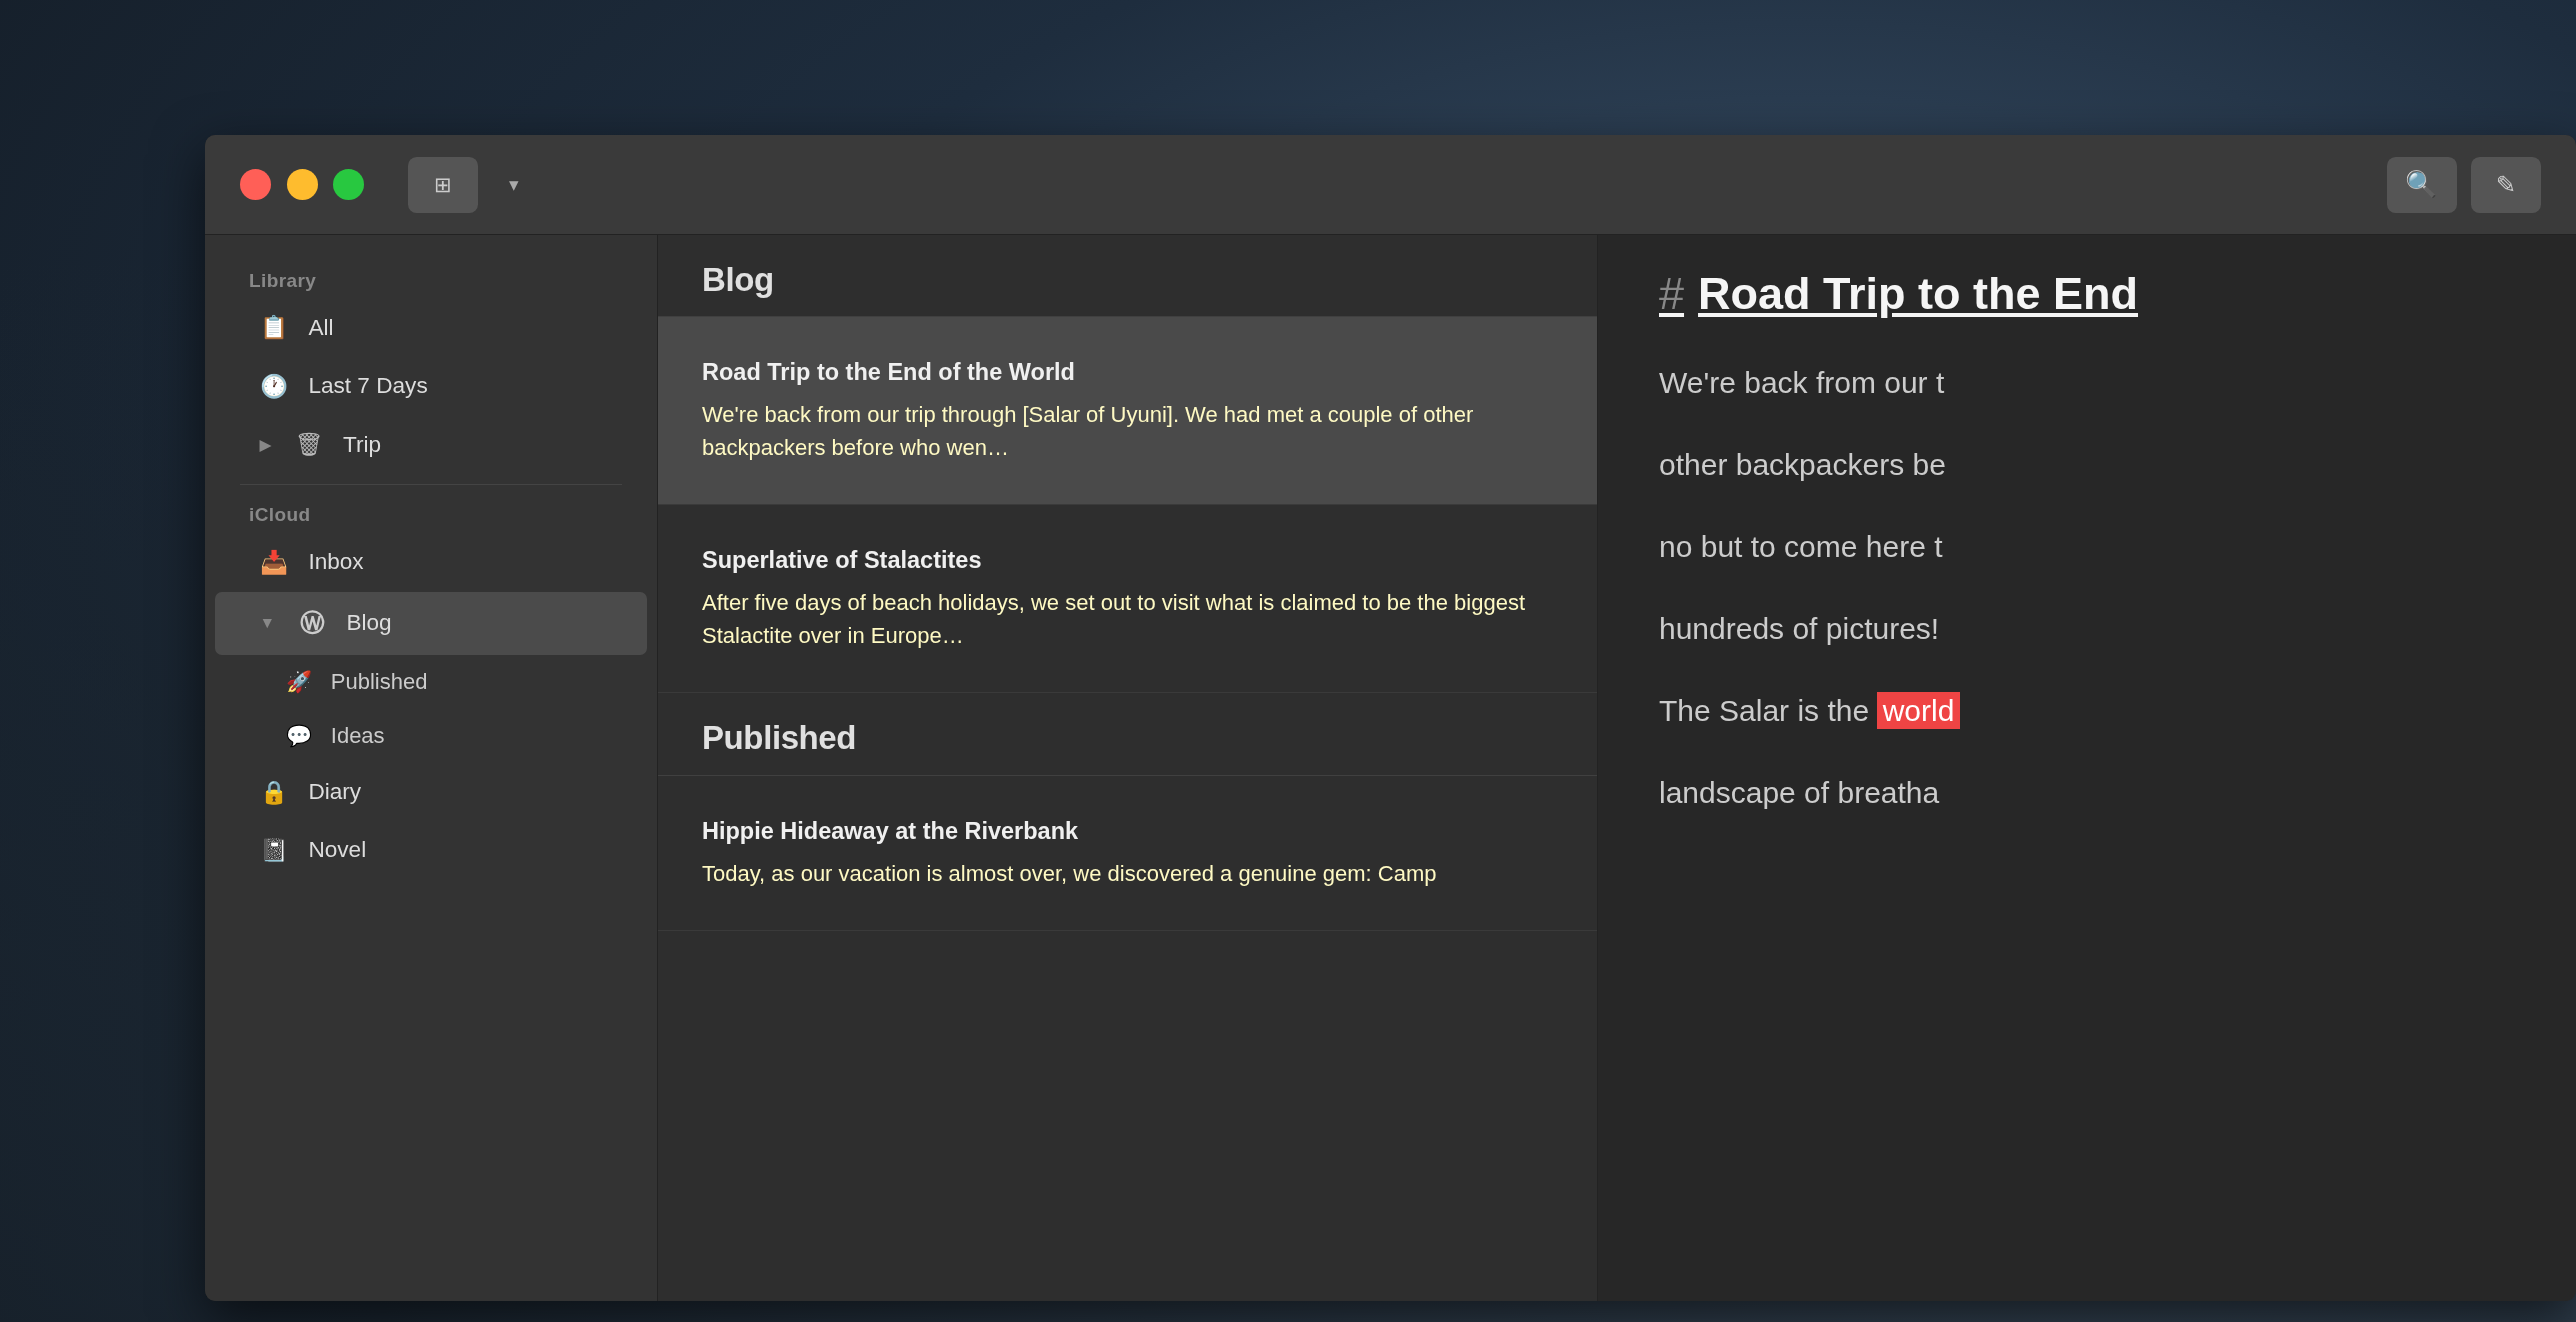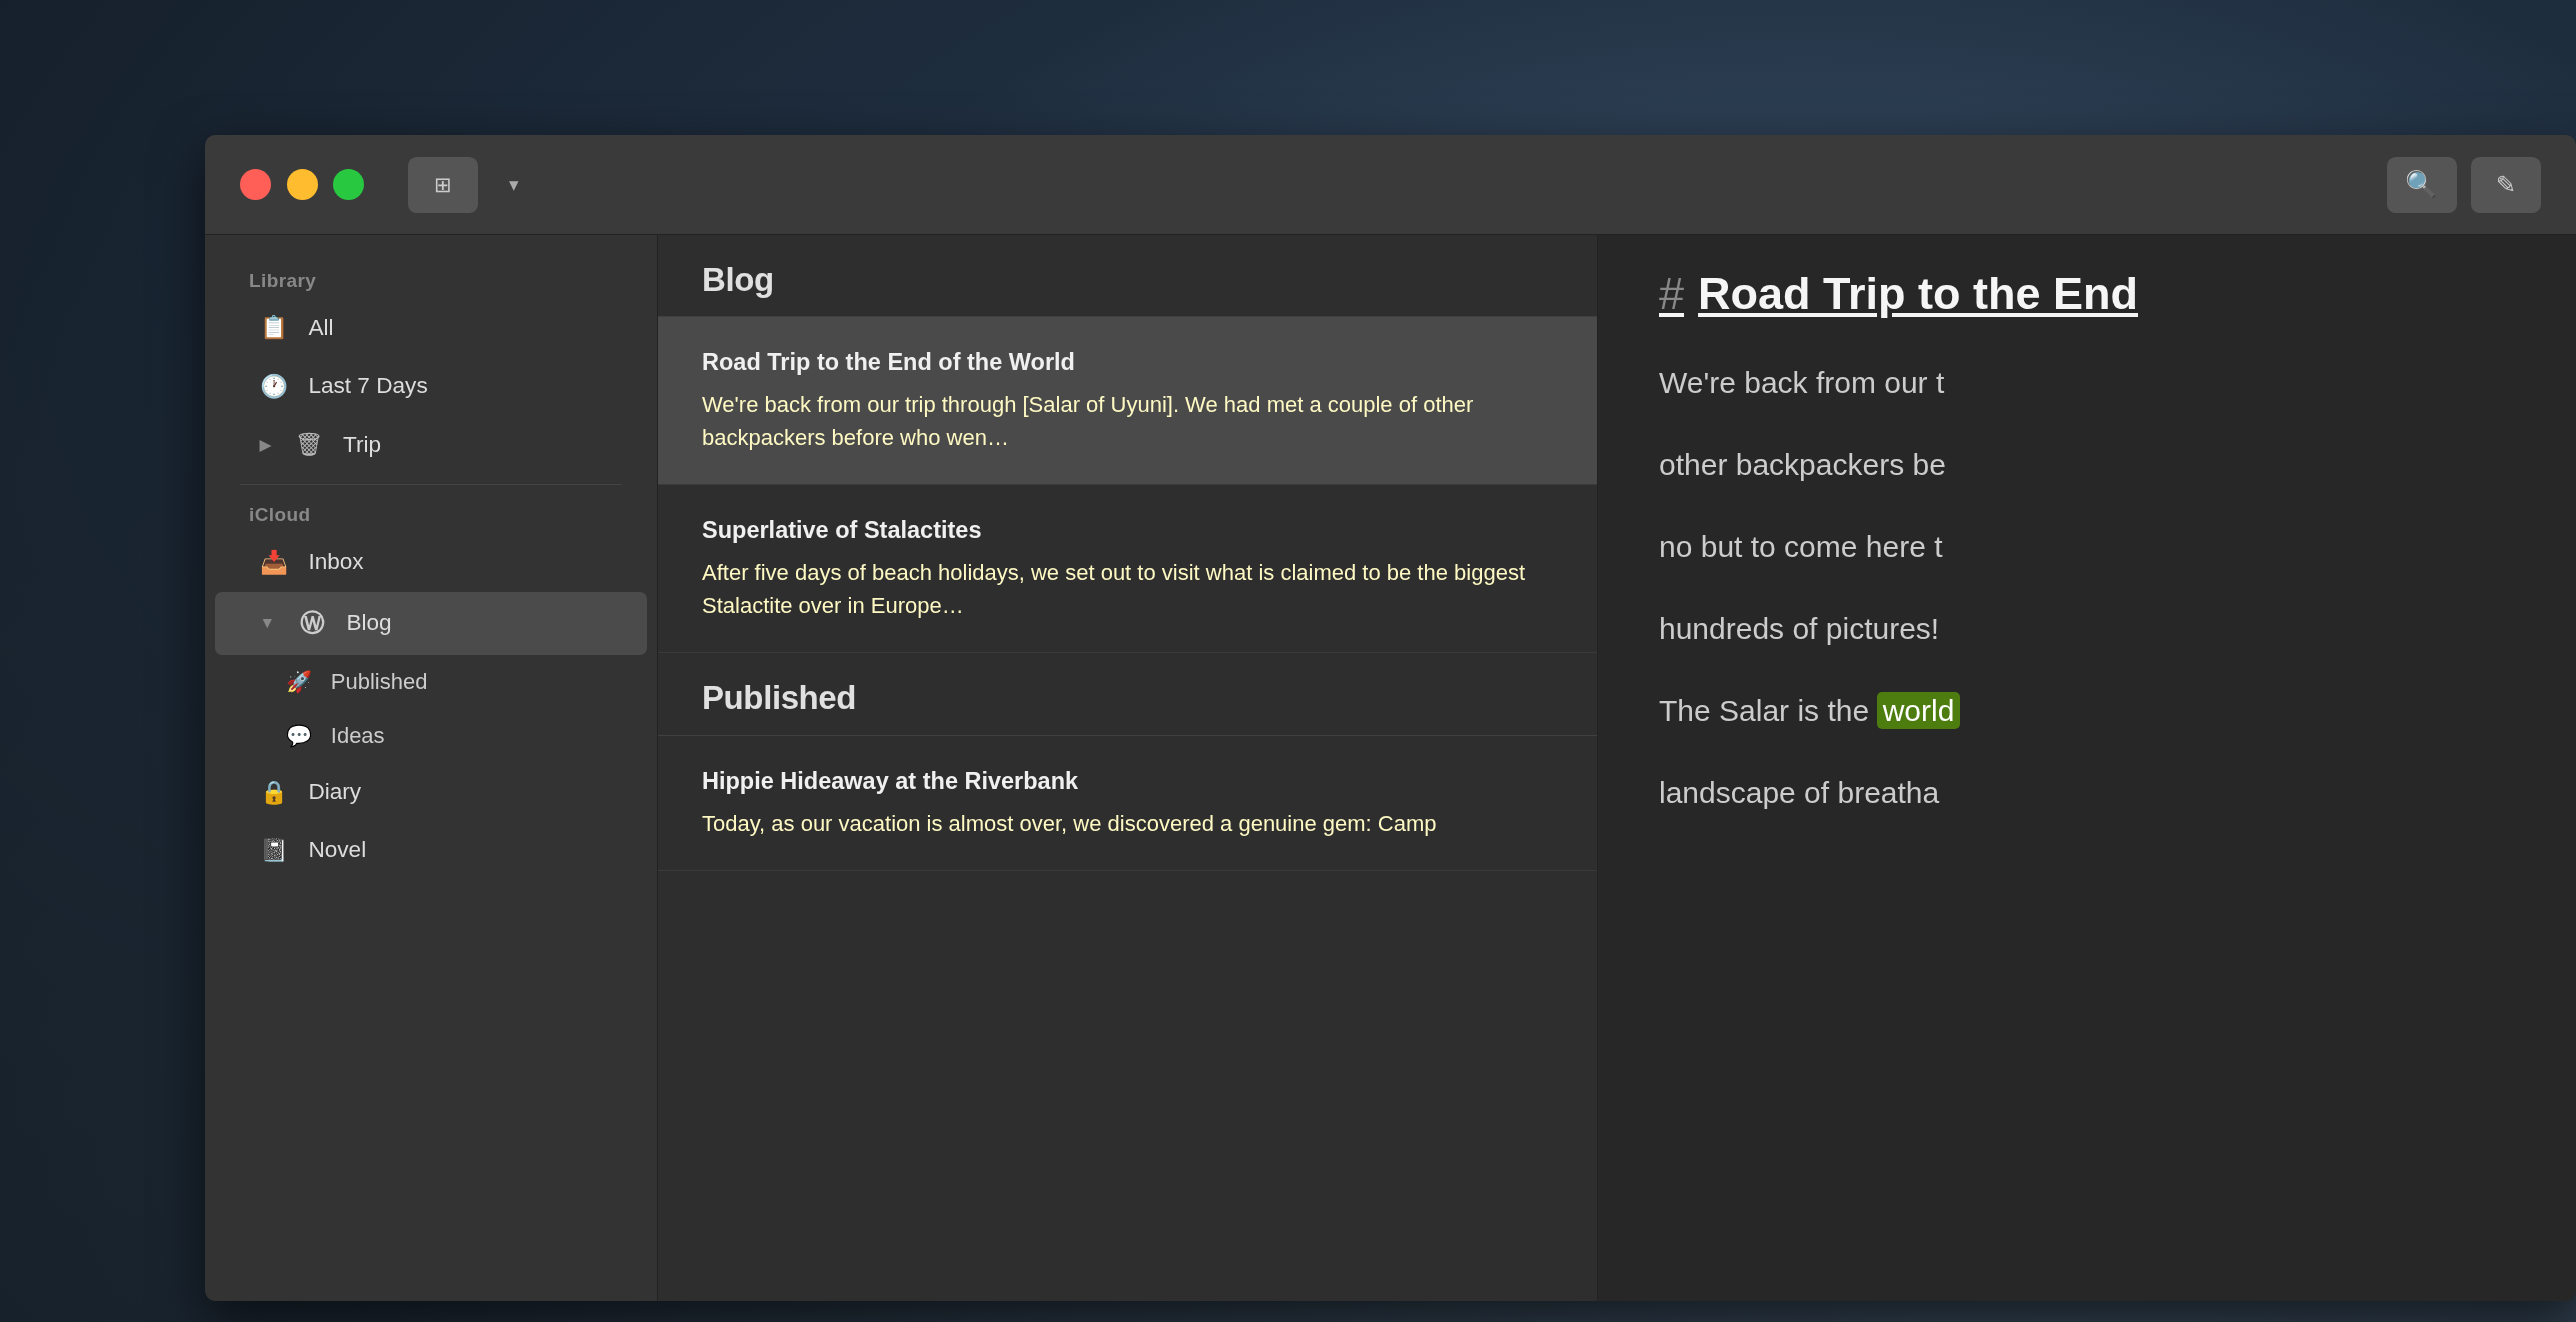--- a/index.html
+++ b/index.html
@@ -203,21 +203,21 @@
     .note-section-header {
       padding: 26px 44px 17.4px;
       color: #e0e0e0;
       font-size: 33px;
       font-weight: 700;
       letter-spacing: -0.4px;
       border-bottom: 0.9px solid #404040;
     }
 
     .note-item {
-      padding: 30px 44px;
+      padding: 40px 44px;
       border-bottom: 0.9px solid #3a3a3a;
       cursor: pointer;
     }
 
     .note-item.selected {
       background: #4a4a4a;
     }
 
     .note-title {
       color: #f0f0f0;
@@ -268,24 +268,24 @@
       font-size: 30px;
       line-height: 1.8;
       color: #ccc;
     }
 
     .editor-body p {
       margin-bottom: 28px;
     }
 
     .highlight {
-      background: #4d7c0f;
+      background: #ef4444;
       color: #fff;
       padding: 1.7px 5.2px;
-      border-radius: 5px;
+      border-radius: 0;
     }
 
     
     ::-webkit-scrollbar { width: 7px; }
     ::-webkit-scrollbar-track { background: transparent; }
     ::-webkit-scrollbar-thumb { background: #555; border-radius: 3.5px; }
   </style>
 </head>
 <body>
 

